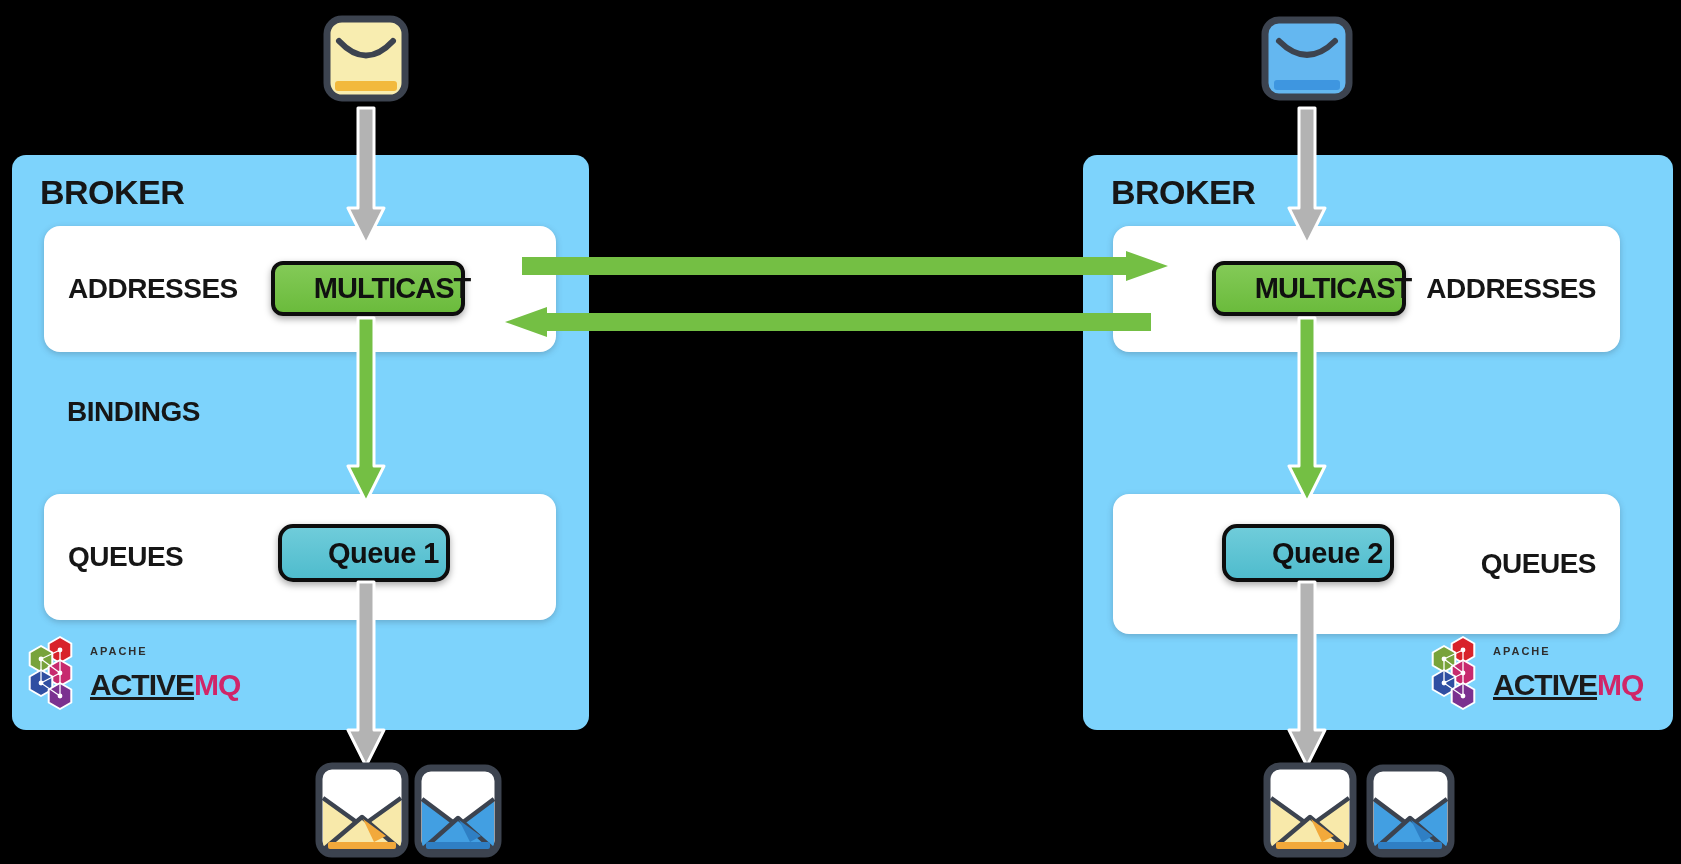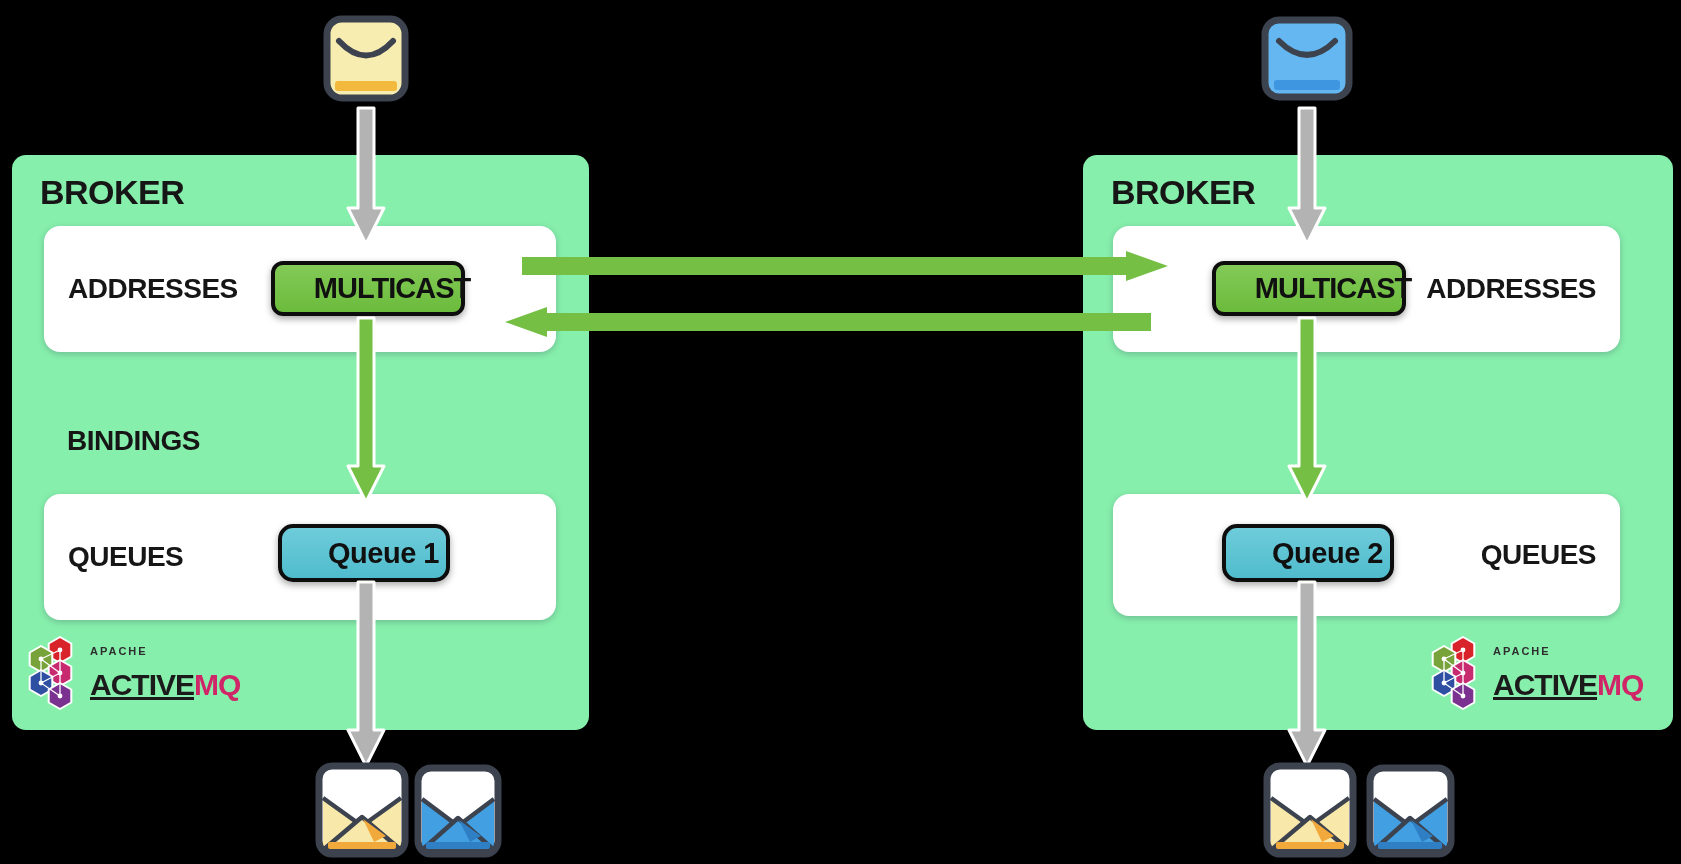--- a/index.html
+++ b/index.html
@@ -3,21 +3,21 @@
 <meta charset="utf-8">
 <style>
   html,body{margin:0;padding:0;background:#000;}
   .canvas{
     position:relative;width:1681px;height:864px;background:#000000;
     font-family:"Liberation Sans", sans-serif;overflow:hidden;
   }
   .abs{position:absolute;}
   
   .broker{
-    position:absolute;background:#86efac;border-radius:14px;
+    position:absolute;background:#7dd3fc;border-radius:14px;
     box-shadow:0 5px 16px rgba(0,0,0,0.55);
   }
   .broker-title{
     position:absolute;font-size:34px;font-weight:800;letter-spacing:-0.5px;
     color:#161616;white-space:nowrap;
   }
   .panel{
     position:absolute;background:#ffffff;border-radius:16px;
     box-shadow:0 2px 6px rgba(50,60,80,0.28);
   }
@@ -77,21 +77,21 @@
   </div>
 
   <div class="broker" style="left:12px;top:155px;width:577px;height:575px;">
     <div class="broker-title" style="left:28px;top:18px;">BROKER</div>
 
     <div class="panel" style="left:32px;top:71px;width:512px;height:126px;">
       <div class="panel-label left">ADDRESSES</div>
       <div class="badge multicast" style="left:227px;top:35px;width:194px;height:55px;">MULTICAST</div>
     </div>
 
-    <div class="section-label" style="left:55px;top:270px;">BINDINGS</div>
+    <div class="section-label" style="left:55px;top:241px;">BINDINGS</div>
 
     <div class="panel" style="left:32px;top:339px;width:512px;height:126px;">
       <div class="panel-label left">QUEUES</div>
       <div class="badge queue" style="left:234px;top:30px;width:172px;height:58px;">
         <span>Queue 1</span>
         <span class="hamburger">
             <span></span>
             <span></span>
             <span></span>
           </span>
@@ -132,21 +132,21 @@
   </div>
 
   <div class="broker" style="left:1083px;top:155px;width:590px;height:575px;">
     <div class="broker-title" style="left:28px;top:18px;">BROKER</div>
 
     <div class="panel" style="left:30px;top:71px;width:507px;height:126px;">
       <div class="badge multicast" style="left:99px;top:35px;width:194px;height:55px;">MULTICAST</div>
       <div class="panel-label right">ADDRESSES</div>
     </div>
 
-    <div class="panel" style="left:30px;top:339px;width:507px;height:122px;">
+    <div class="panel" style="left:30px;top:339px;width:507px;height:140px;">
       <div class="badge queue" style="left:109px;top:30px;width:172px;height:58px;">
         <span>Queue 2</span>
         <span class="hamburger">
             <span></span>
             <span></span>
             <span></span>
           </span>
       </div>
       <div class="panel-label right">QUEUES</div>
     </div>

